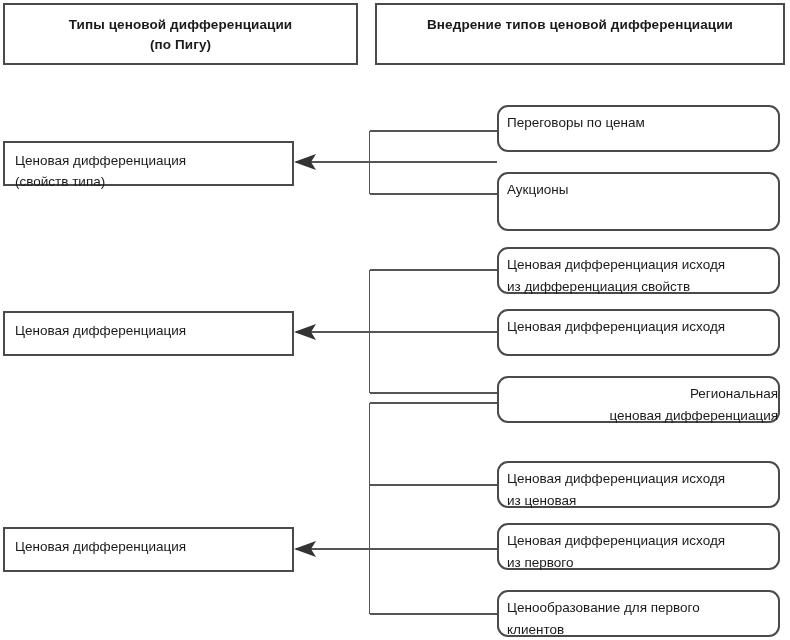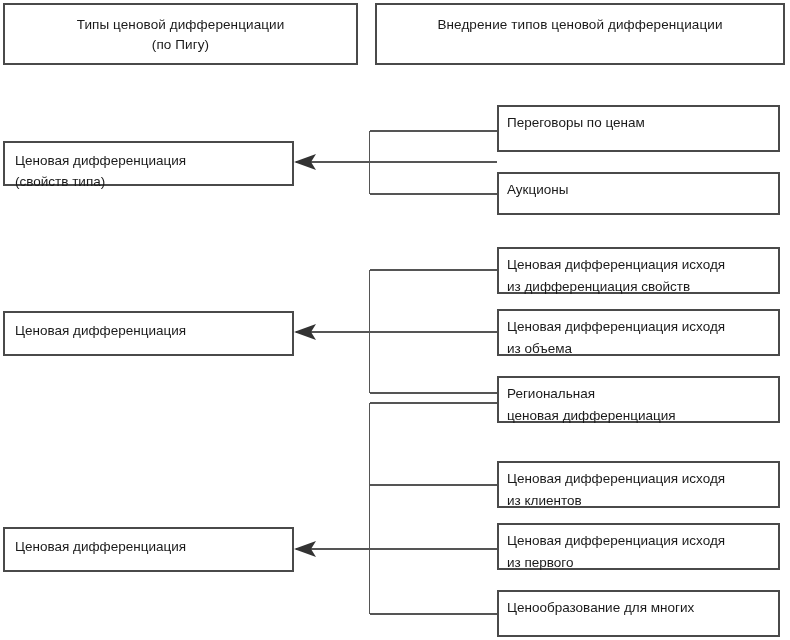--- a/index.html
+++ b/index.html
@@ -34,37 +34,39 @@
   }
   .box .line {
     display: block;
     white-space: pre;
   }
   .header-box {
     align-items: center;
     justify-content: flex-start;
     text-align: center;
     padding-top: 10px;
+    font-weight: bold;
   }
   .header-box .line {
     font-size: 13.5px;
     line-height: 20px;
     letter-spacing: 0.1px;
   }
   .type-box {
     padding: 7px 0 0 10px;
     text-align: left;
   }
   .type-box .line {
     font-size: 13.5px;
     line-height: 21px;
   }
   .impl-box {
     padding: 5px 0 0 8px;
     text-align: left;
+    border-radius: 11px;
   }
   .impl-box .line {
     font-size: 13.5px;
     line-height: 22px;
   }
   #connectors {
     position: absolute;
     left: 0;
     top: 0;
     width: 790px;
@@ -123,46 +125,46 @@
   </div>
 
   <div class="box type-box" style="left:3px; top:527px; width:291px; height:45px;">
     <span class="line">Ценовая дифференциация</span>
   </div>
 
   <div class="box impl-box" style="left:497px; top:105px; width:283px; height:47px;">
     <span class="line">Переговоры по ценам</span>
   </div>
 
-  <div class="box impl-box" style="left:497px; top:172px; width:283px; height:43px;">
+  <div class="box impl-box" style="left:497px; top:172px; width:283px; height:59px;">
     <span class="line">Аукционы</span>
   </div>
 
   <div class="box impl-box" style="left:497px; top:247px; width:283px; height:47px;">
     <span class="line">Ценовая дифференциация исходя</span>
     <span class="line">из дифференциация свойств</span>
   </div>
 
   <div class="box impl-box" style="left:497px; top:309px; width:283px; height:47px;">
     <span class="line">Ценовая дифференциация исходя</span>
-    <span class="line">из объема</span>
   </div>
 
-  <div class="box impl-box" style="left:497px; top:376px; width:283px; height:47px;">
+  <div class="box impl-box" style="left:497px; top:376px; width:283px; height:47px;align-items:flex-end;">
     <span class="line">Региональная</span>
     <span class="line">ценовая дифференциация</span>
   </div>
 
   <div class="box impl-box" style="left:497px; top:461px; width:283px; height:47px;">
     <span class="line">Ценовая дифференциация исходя</span>
-    <span class="line">из клиентов</span>
+    <span class="line">из ценовая</span>
   </div>
 
   <div class="box impl-box" style="left:497px; top:523px; width:283px; height:47px;">
     <span class="line">Ценовая дифференциация исходя</span>
     <span class="line">из первого</span>
   </div>
 
   <div class="box impl-box" style="left:497px; top:590px; width:283px; height:47px;">
-    <span class="line">Ценообразование для многих</span>
+    <span class="line">Ценообразование для первого</span>
+    <span class="line">клиентов</span>
   </div>
 
 </div>
 
 </body></html>

